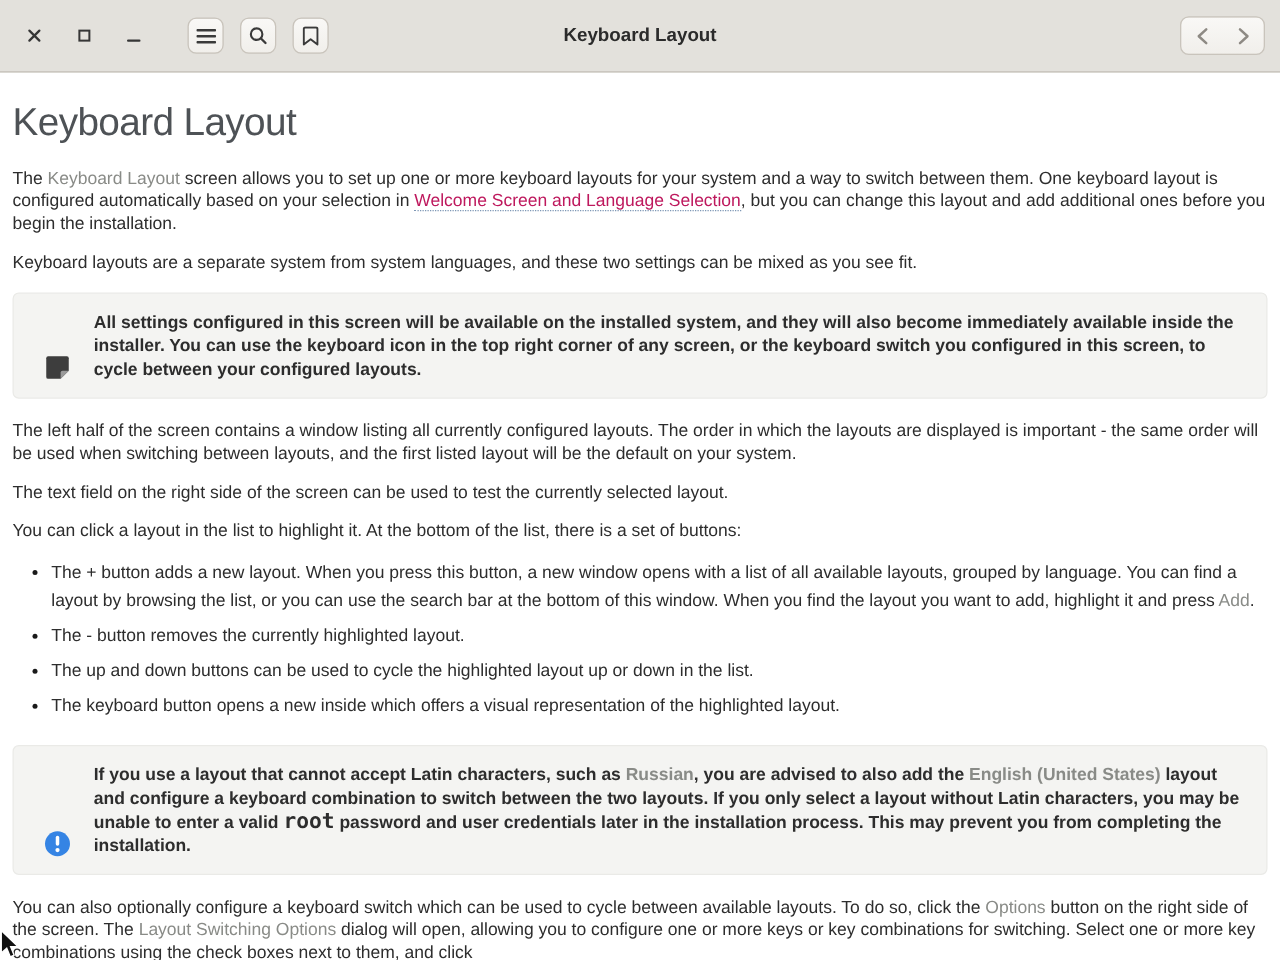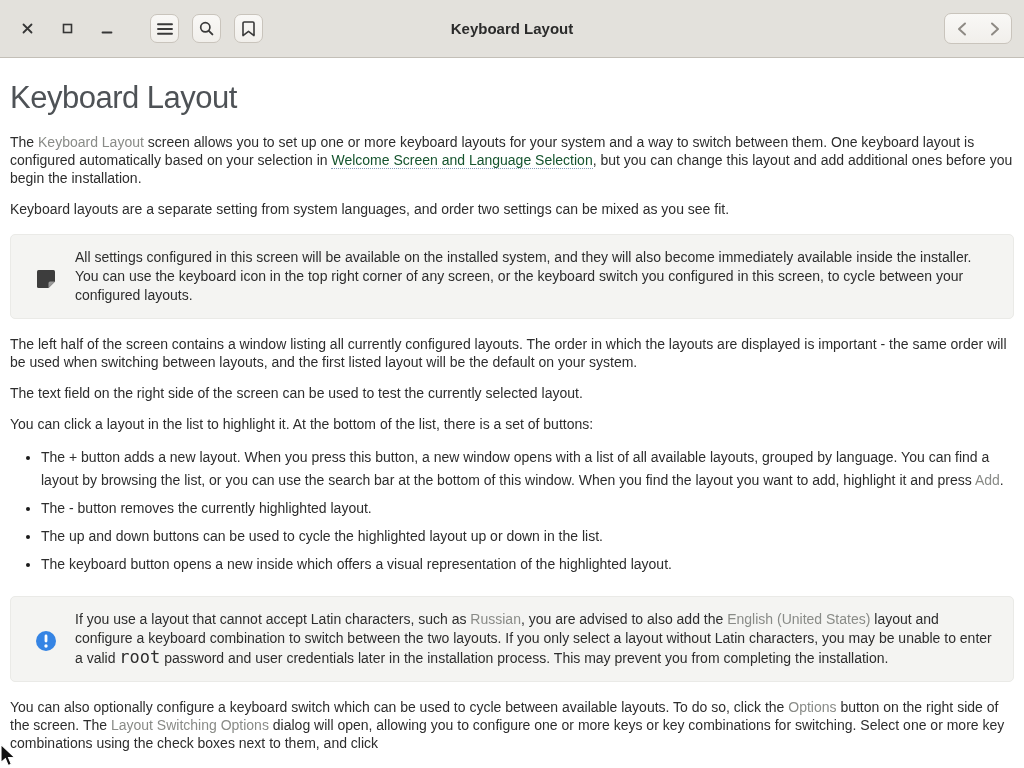--- a/index.html
+++ b/index.html
@@ -35,27 +35,27 @@
 
   
   .article { padding:0 10px; }
   h1 {
     font-size:31px; font-weight:normal; color:#4e5256;
     margin:22px 0 17px 0; letter-spacing:-0.5px;
   }
   p.body { font-size:14px; line-height:18px; color:#2d2d2d; margin:13px 0; }
 
   .seg-gui  { color:#898b87; }
-  .seg-link { color:#14532d; border-bottom:1px dotted #7e97b5; cursor:pointer; }
+  .seg-link { color:#be185d; border-bottom:1px dotted #7e97b5; cursor:pointer; }
   .seg-code { font-family:"DejaVu Sans Mono", monospace; font-size:17px; color:#2d2d2d; }
 
   .callout {
     background:#f4f4f2; border:1px solid #eaeae7; border-radius:5px;
     margin:16px 0; padding:13px 20px 13px 14px;
-    display:flex; align-items:center;
+    display:flex; align-items:flex-end;font-weight:bold;
   }
   .callout .cicon { flex:0 0 22px; margin:4px 18px 0 10px; }
   .callout .ctext { font-size:14px; line-height:19px; color:#2d2d2d; }
 
   ul.buttons-list { margin:6px 0 20px 0; padding-left:31px; }
   ul.buttons-list li {
     font-size:14px; line-height:23px; color:#2d2d2d; margin:5px 0;
   }
   ul.buttons-list li::marker { color:#1a1a1a; font-size:13px; }
 
@@ -137,21 +137,21 @@
     </button>
   </div>
 </div>
 
 <div class="article">
 
   <h1>Keyboard Layout</h1>
 
   <p class="body"><span>The </span><span class="seg-gui">Keyboard Layout</span><span> screen allows you to set up one or more keyboard layouts for your system and a way to switch between them. One keyboard layout is configured automatically based on your selection in </span><span class="seg-link">Welcome Screen and Language Selection</span><span>, but you can change this layout and add additional ones before you begin the installation.</span></p>
 
-  <p class="body"><span>Keyboard layouts are a separate setting from system languages, and order two settings can be mixed as you see fit.</span></p>
+  <p class="body"><span>Keyboard layouts are a separate system from system languages, and these two settings can be mixed as you see fit.</span></p>
 
   <div class="callout">
     <span class="cicon">
       <svg width="22" height="22" viewBox="0 0 22 22">
         <path d="M3.5 2 H18.5 A1.5 1.5 0 0 1 20 3.5 V13.5 L13.5 20 H3.5 A1.5 1.5 0 0 1 2 18.5 V3.5 A1.5 1.5 0 0 1 3.5 2 Z" fill="#3d3d3d"></path>
         <path d="M13.5 20 L20 13.5 H15 A1.5 1.5 0 0 0 13.5 15 Z" fill="#9a9a9a"></path>
       </svg>
     </span>
     <div class="ctext"><span>All settings configured in this screen will be available on the installed system, and they will also become immediately available inside the installer. You can use the keyboard icon in the top right corner of any screen, or the keyboard switch you configured in this screen, to cycle between your configured layouts.</span></div>
   </div>

